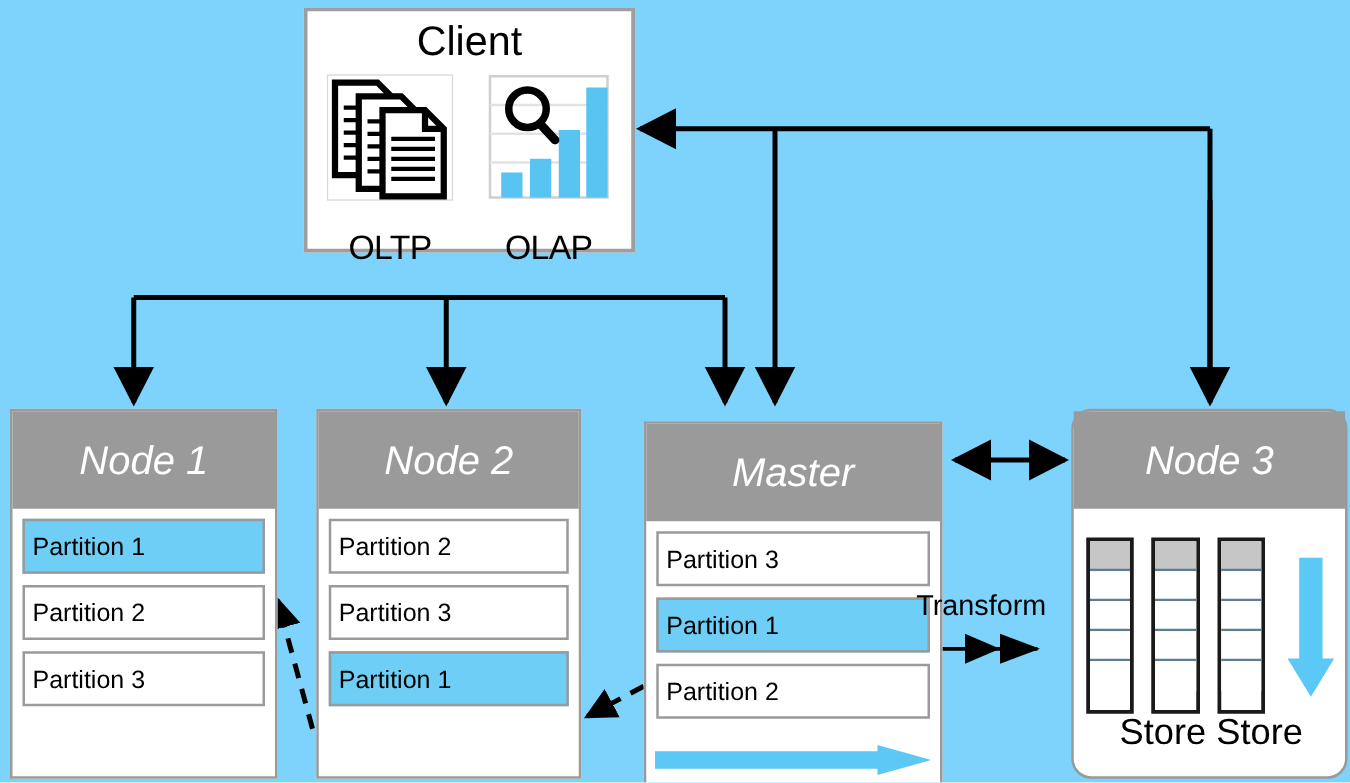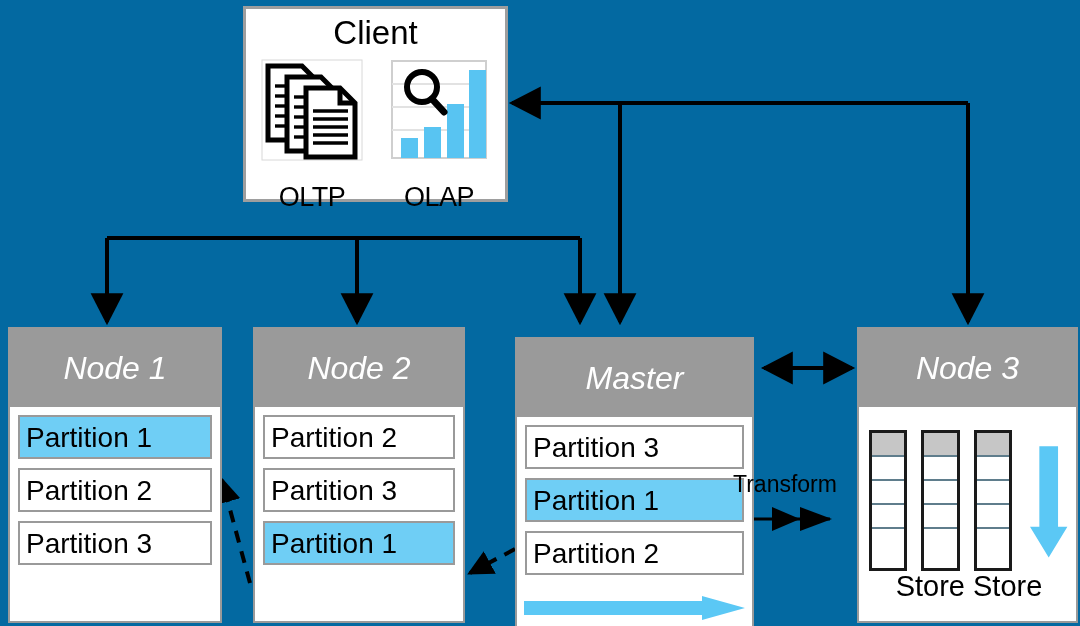--- a/index.html
+++ b/index.html
@@ -7,21 +7,21 @@
     padding: 0;
     background: #ffffff;
   }
   body {
     font-family: "Liberation Sans", sans-serif;
   }
   #canvas {
     position: relative;
     width: 1080px;
     height: 626px;
-    background: #0369a1;
+    background: #7dd3fc;
     overflow: hidden;
   }
   .abs { position: absolute; }
 
   
   #client-box {
     left: 243px; top: 6px;
     width: 265px; height: 196px;
     border: 3px solid #9e9e9e;
     background: #ffffff;
@@ -61,34 +61,34 @@
     height: 78px;
     font-style: italic;
   }
   .node-body {
     padding: 8px 8px 6px 8px;
   }
   .partition {
     border: 2px solid #9a9a9a;
     background: #ffffff;
     color: #000000;
-    font-size: 28px;
+    font-size: 20px;
     line-height: 42px;
     height: 44px;
     padding-left: 6px;
     margin-bottom: 9px;
     box-sizing: border-box;
     white-space: nowrap;
   }
   .partition.hl { background: #6fcef5; }
 
   #node1 { left: 8px;   top: 327px; width: 214px; height: 296px; }
   #node2 { left: 253px; top: 327px; width: 212px; height: 296px; }
   #master { left: 515px; top: 337px; width: 239px; height: 299px; }
-  #node3 { left: 857px; top: 327px; width: 221px; height: 296px; }
+  #node3 { left: 857px; top: 327px; width: 221px; height: 296px; border-radius: 16px; }
 
   
   #master-flow { left: 524px; top: 596px; width: 221px; height: 24px; }
 
   
   #colstore-wrap { left: 869px; top: 430px; width: 200px; height: 190px; }
   .col-stack { display: flex; gap: 14px; }
   .col-table {
     width: 44px;
     border: 3px solid #1a1a1a;

